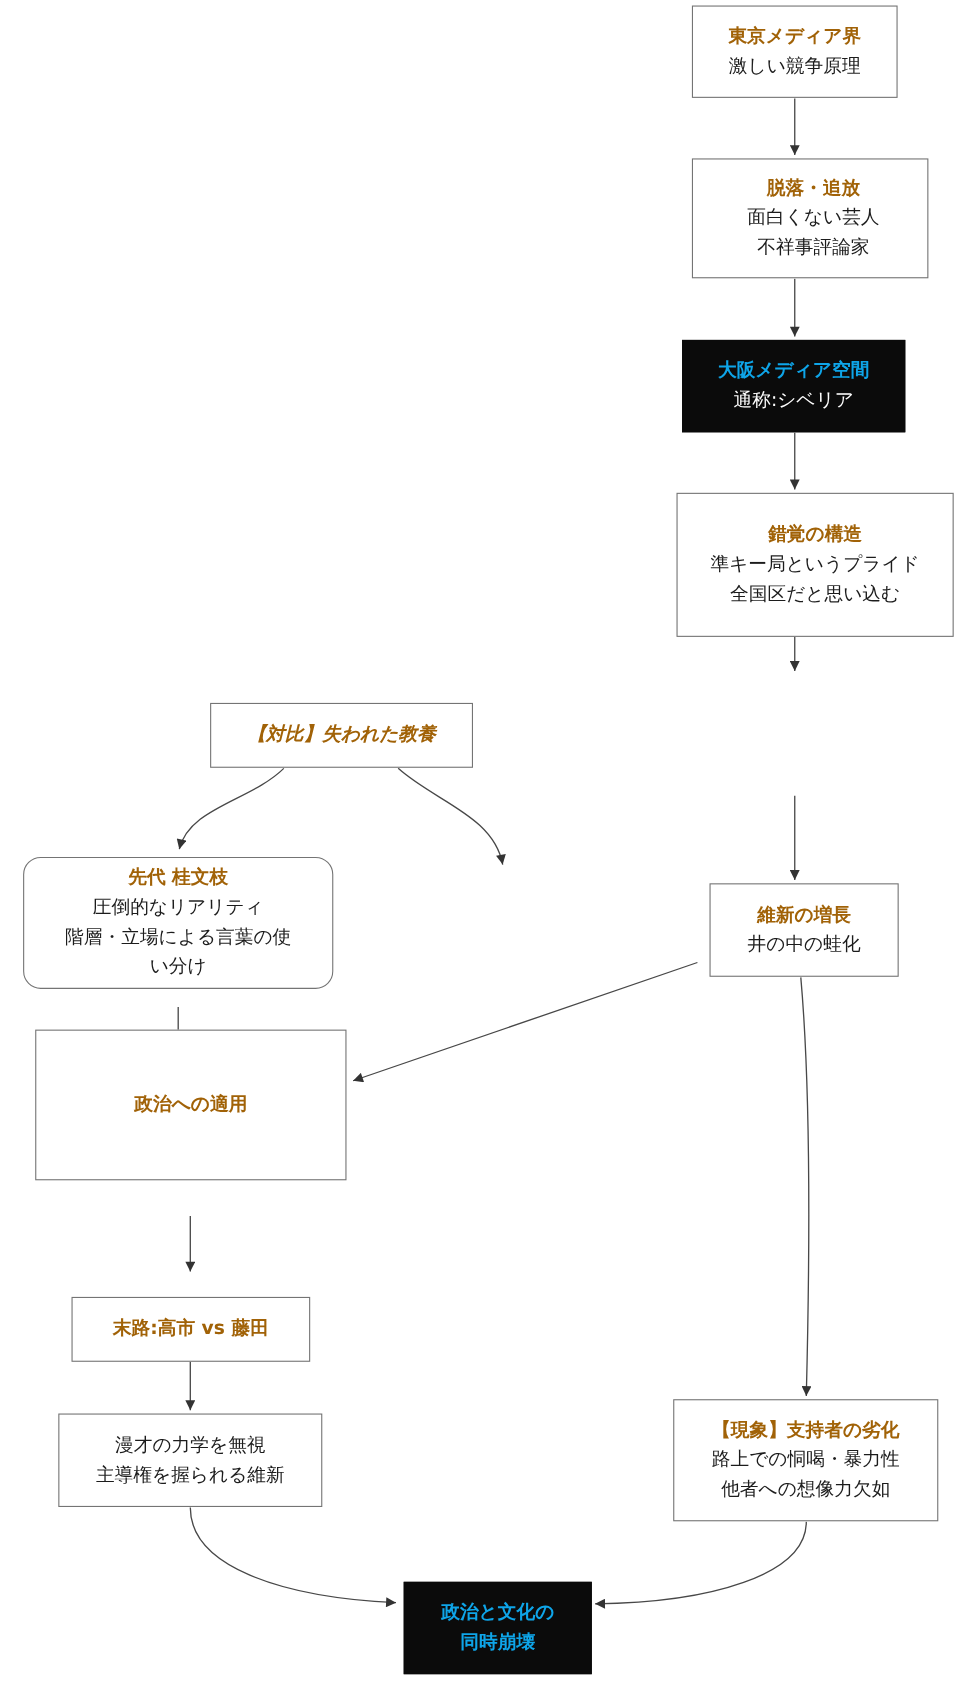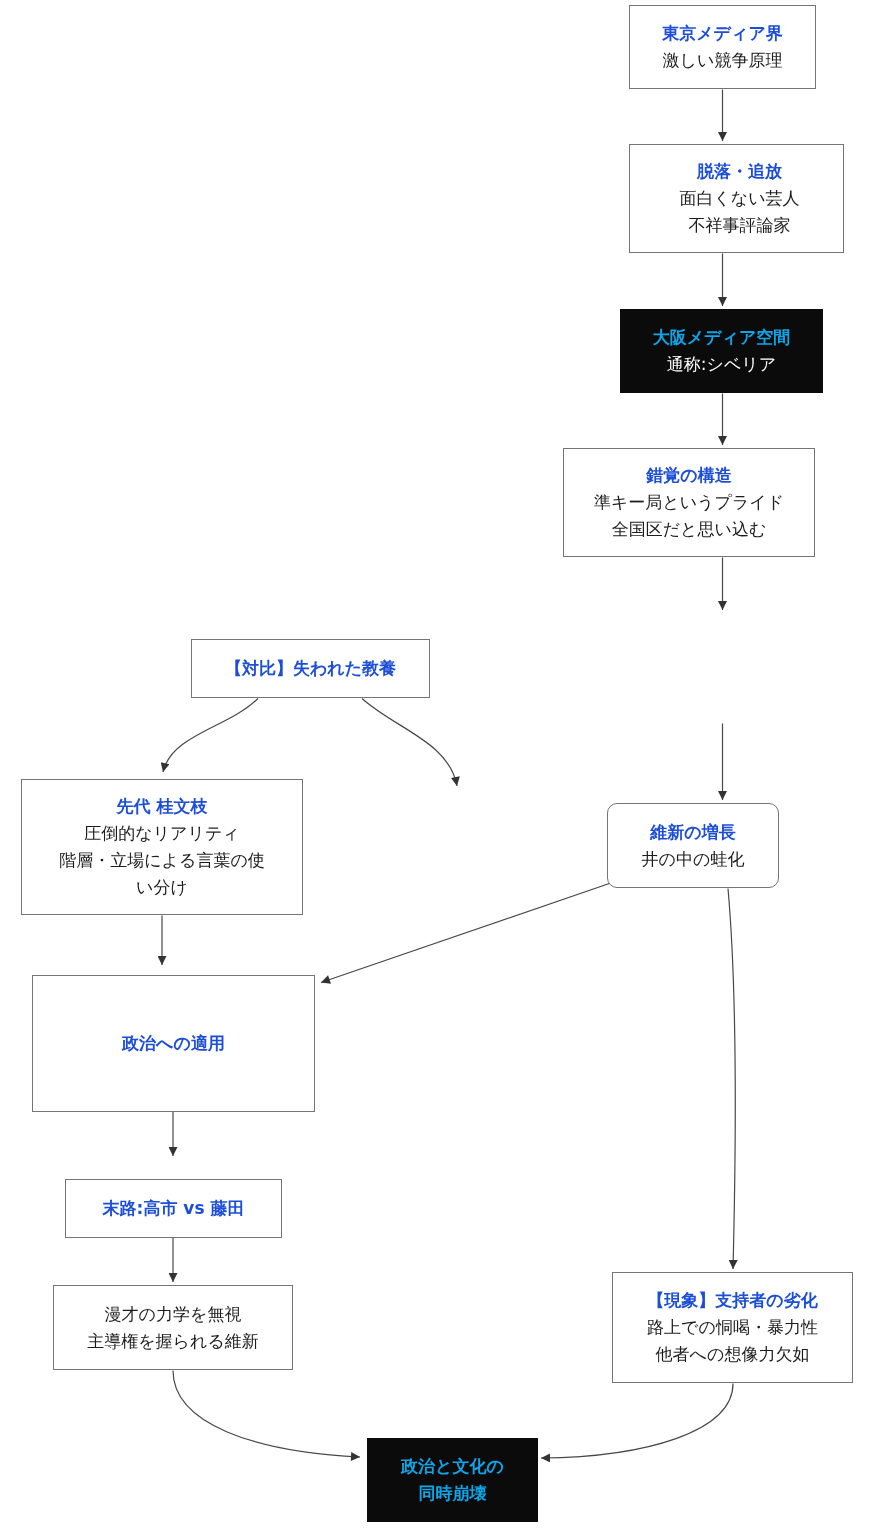--- a/index.html
+++ b/index.html
@@ -26,21 +26,21 @@
     align-items: center;
     justify-content: center;
     text-align: center;
     color: #1c1c1c;
     font-size: 17px;
     line-height: 27px;
     padding: 4px 6px;
   }
   .node-title {
     font-weight: bold;
-    color: #1d4ed8;
+    color: #a16207;
     white-space: pre-line;
   }
   .node-body {
     font-weight: normal;
     white-space: pre-line;
   }
   .node.dark {
     background: #0b0b0b;
     border-color: #0b0b0b;
     color: #ffffff;
@@ -85,45 +85,45 @@
     <div class="node-title">脱落・追放</div>
     <div class="node-body">面白くない芸人
 不祥事評論家</div>
   </div>
 
   <div class="node dark" style="left:620px; top:309px; width:203px; height:84px;">
     <div class="node-title">大阪メディア空間</div>
     <div class="node-body">通称:シベリア</div>
   </div>
 
-  <div class="node" style="left:563px; top:448px; width:252px; height:109px;">
+  <div class="node" style="left:615px; top:448px; width:252px; height:131px;">
     <div class="node-title">錯覚の構造</div>
     <div class="node-body">準キー局というプライド
 全国区だと思い込む</div>
   </div>
 
 
-  <div class="node" style="left:607px; top:803px; width:172px; height:85px;border-radius:10px;">
+  <div class="node" style="left:645px; top:803px; width:172px; height:85px;">
     <div class="node-title">維新の増長</div>
     <div class="node-body">井の中の蛙化</div>
   </div>
 
-  <div class="node" style="left:191px; top:639px; width:239px; height:59px;">
+  <div class="node" style="left:191px; top:639px; width:239px; height:59px;font-style:italic;">
     <div class="node-title">【対比】失われた教養</div>
   </div>
 
-  <div class="node" style="left:21px; top:779px; width:282px; height:136px;">
+  <div class="node" style="left:21px; top:779px; width:282px; height:120px;border-radius:16px;">
     <div class="node-title">先代 桂文枝</div>
     <div class="node-body">圧倒的なリアリティ
 階層・立場による言葉の使
 い分け</div>
   </div>
 
 
-  <div class="node" style="left:32px; top:975px; width:283px; height:137px;">
+  <div class="node" style="left:32px; top:936px; width:283px; height:137px;">
     <div class="node-title">政治への適用</div>
   </div>
 
   <div class="node" style="left:65px; top:1159px; width:217px; height:59px;margin-top:20px;">
     <div class="node-title">末路:高市 vs 藤田</div>
   </div>
 
   <div class="node" style="left:53px; top:1285px; width:240px; height:85px;">
     <div class="node-body">漫才の力学を無視
 主導権を握られる維新</div>

